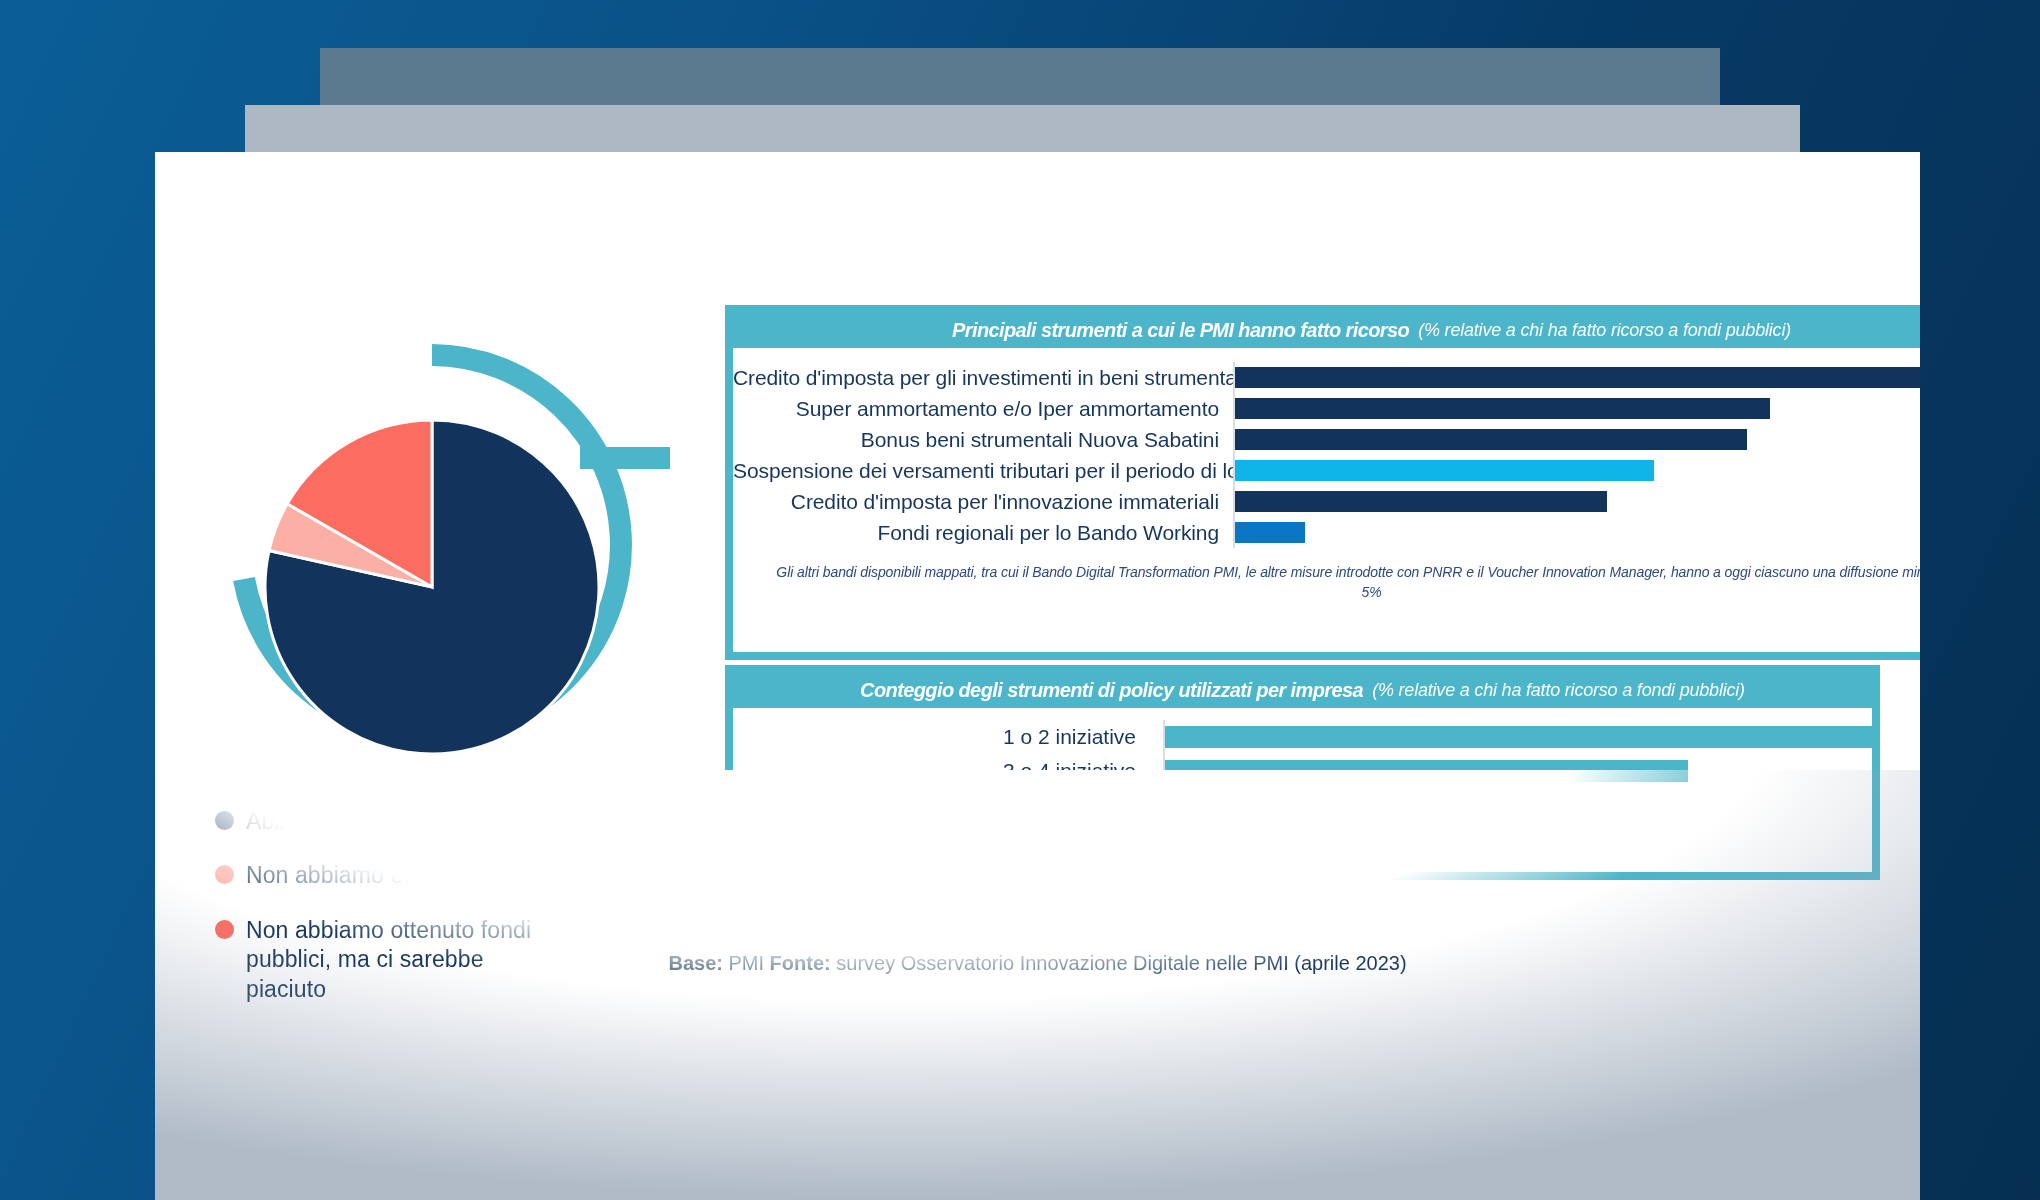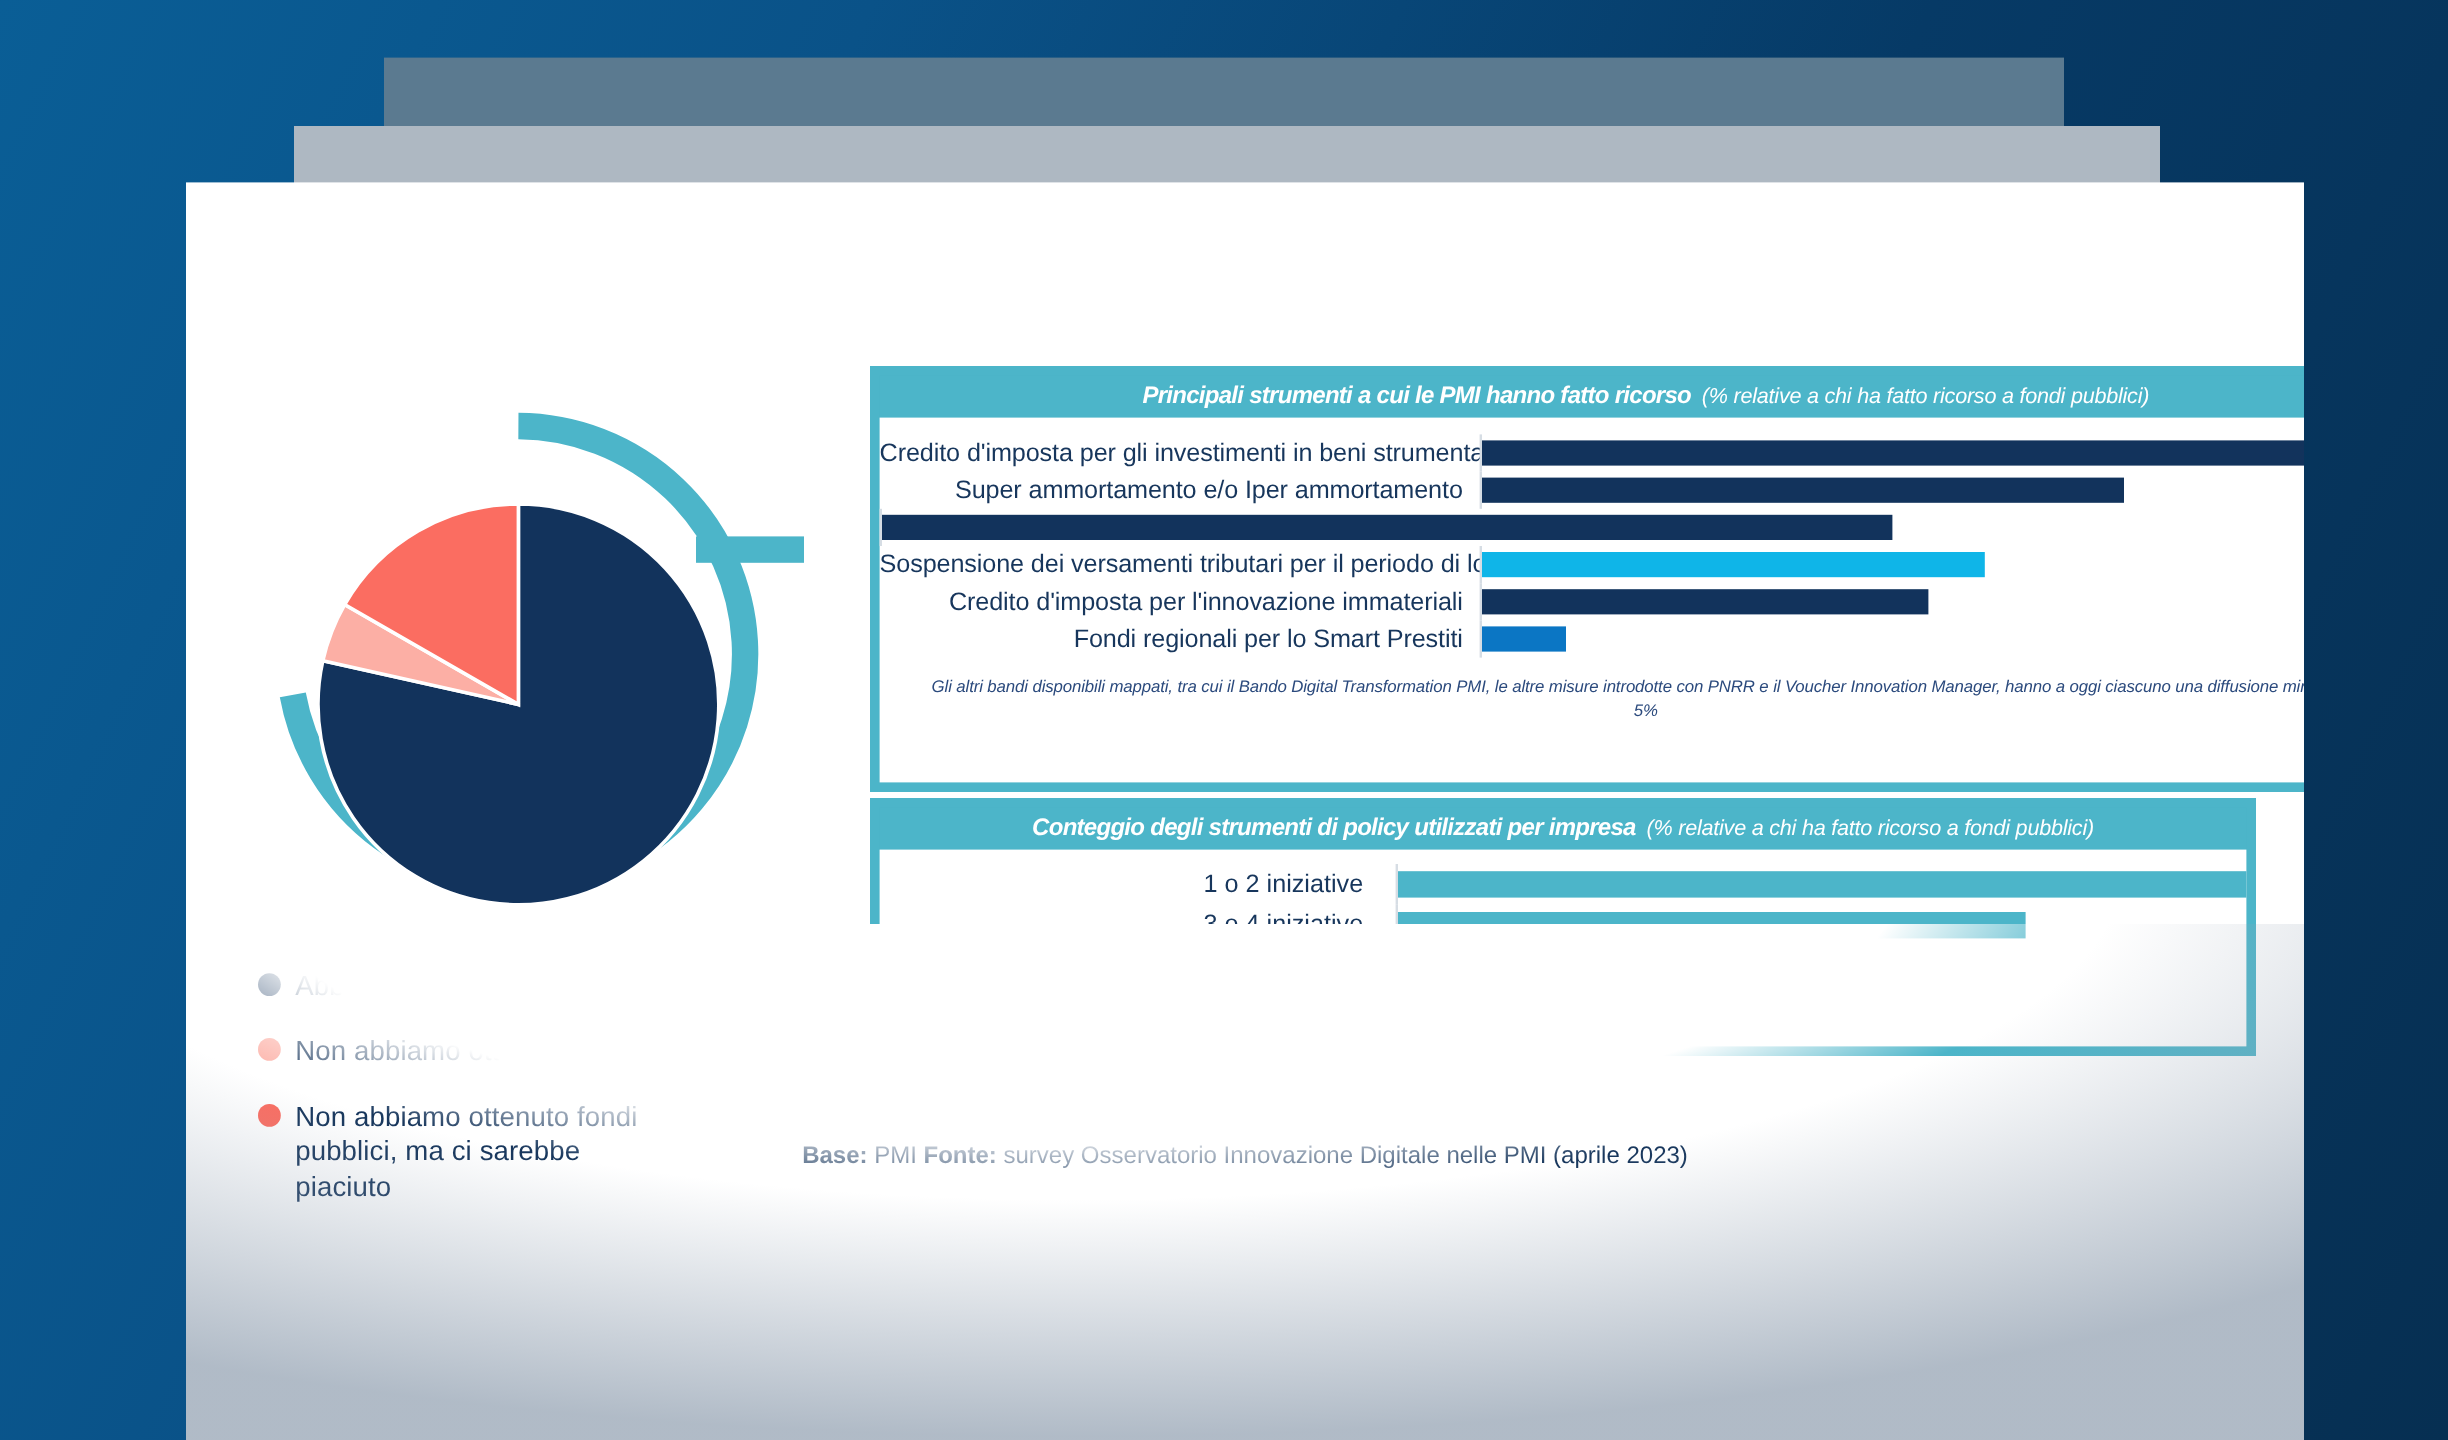--- a/index.html
+++ b/index.html
@@ -143,38 +143,39 @@
               <div class="hbar-bar" style="width: 100%; background: rgb(18, 51, 92);"></div>
             </div>
           </div>
           <div class="hbar-row">
             <div class="hbar-label">Super ammortamento e/o Iper ammortamento</div>
             <div class="hbar-track">
               <div class="hbar-bar" style="width: 69%; background: rgb(18, 51, 92);"></div>
             </div>
           </div>
           <div class="hbar-row">
+            <div class="hbar-label">Bonus beni strumentali Nuova Sabatini</div>
             <div class="hbar-track">
               <div class="hbar-bar" style="width: 66%; background: rgb(18, 51, 92);"></div>
             </div>
           </div>
           <div class="hbar-row">
             <div class="hbar-label">Sospensione dei versamenti tributari per il periodo di lockdown</div>
             <div class="hbar-track">
               <div class="hbar-bar" style="width: 54%; background: rgb(15, 181, 232);"></div>
             </div>
           </div>
           <div class="hbar-row">
             <div class="hbar-label">Credito d'imposta per l'innovazione immateriali</div>
             <div class="hbar-track">
               <div class="hbar-bar" style="width: 48%; background: rgb(18, 51, 92);"></div>
             </div>
           </div>
           <div class="hbar-row">
-            <div class="hbar-label">Fondi regionali per lo Smart Prestiti</div>
+            <div class="hbar-label">Fondi regionali per lo Bando Working</div>
             <div class="hbar-track">
               <div class="hbar-bar" style="width: 9%; background: rgb(11, 118, 196);"></div>
             </div>
           </div>
         </div>
 
 
       <div id="bar-note">Gli altri bandi disponibili mappati, tra cui il Bando Digital Transformation PMI, le altre misure introdotte con PNRR e il Voucher Innovation Manager, hanno a oggi ciascuno una diffusione minore del 5%</div>
     </div>
   </div>

